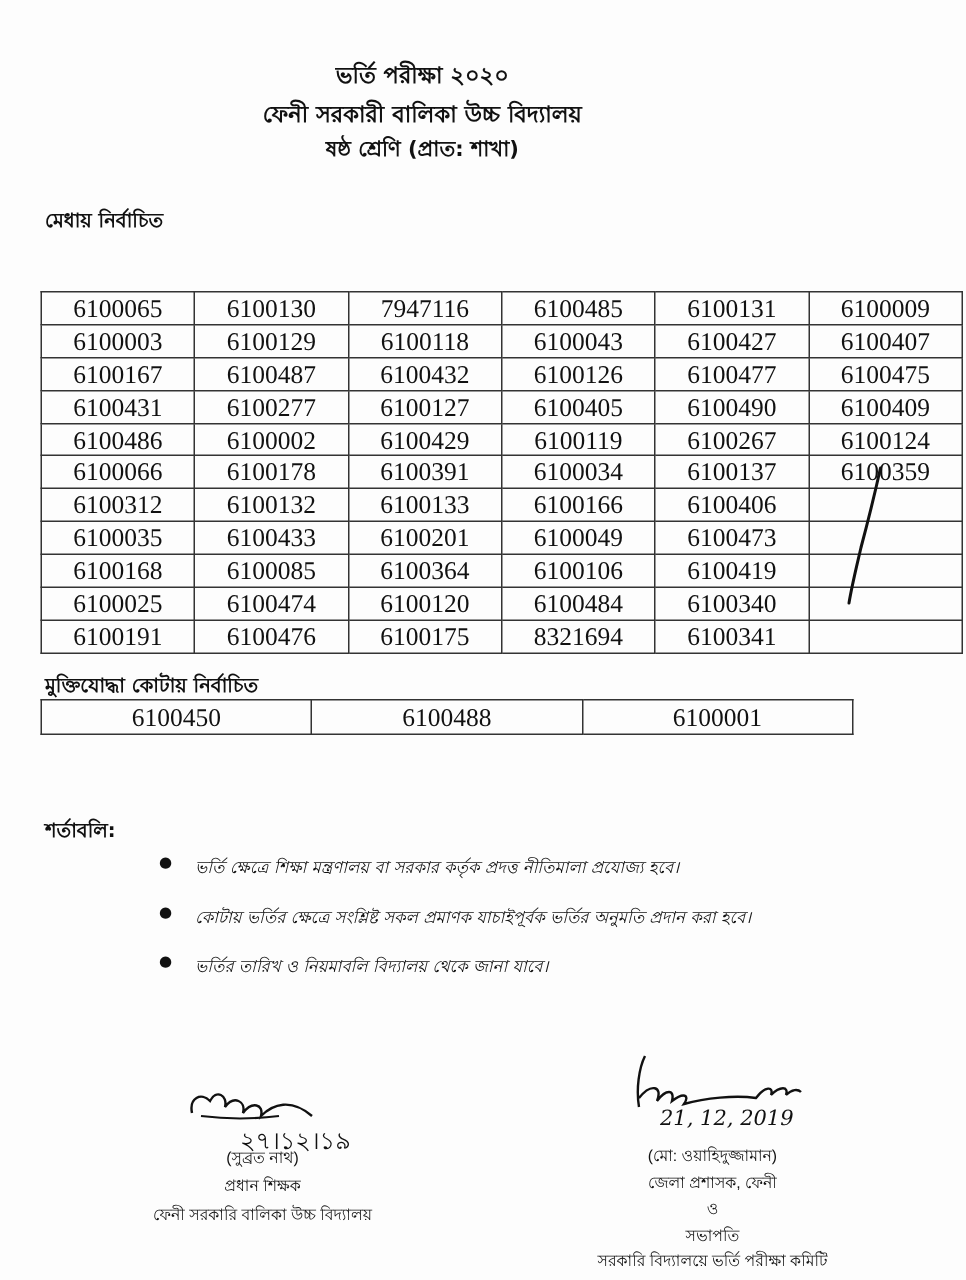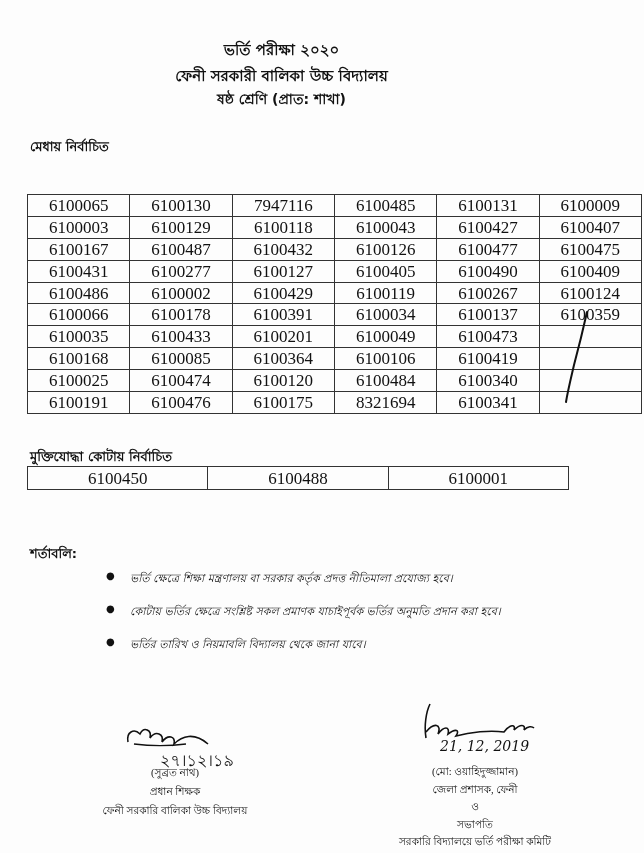--- a/index.html
+++ b/index.html
@@ -17,21 +17,21 @@
     border: 1.2px solid #333; text-align: center; font-size: 17px; padding: 0; height: 20.9px; line-height: 19px;
   }
   #merit-table { left: 27px; top: 194px; width: 615px; }
   #merit-table td { width: 99.8px; }
   #quota-table { left: 27px; top: 466px; width: 542px; }
   #quota-table td { width: 195px; height: 22px; }
   .strike { position: absolute; left: 0; top: 0; width: 644px; height: 853px; pointer-events: none; }
   .terms-list { position: absolute; left: 100px; top: 570px; margin: 0; padding: 0; list-style: none; font-family: "DejaVu Sans", sans-serif; font-style: italic; font-size: 11px; }
   .terms-list li { height: 33px; display: flex; align-items: flex-start; }
   .bullet { width: 14px; font-style: normal; font-size: 10px; margin-left: 6px; margin-right: 10px; }
-  .sig-block { position: absolute; text-align: center; font-family: Liberation Serif, serif; font-size: 10.5px; line-height: 19px; }
+  .sig-block { position: absolute; text-align: center; font-family: Liberation Sans, sans-serif; font-size: 10.5px; line-height: 19px; }
   #sig-left { left: 60px; top: 763px; width: 230px; }
   #sig-right { left: 350px; top: 763px; width: 250px; line-height: 17.5px; }
   .signature { position: absolute; }
 </style>
 </head>
 <body>
 
 <div class="header h1">ভর্তি পরীক্ষা ২০২০</div>
 <div class="header h2">ফেনী সরকারী বালিকা উচ্চ বিদ্যালয়</div>
 <div class="header h3">ষষ্ঠ শ্রেণি (প্রাত: শাখা)</div>
@@ -80,20 +80,28 @@
         <td>6100267</td>
         <td>6100124</td>
       </tr>
       <tr>
         <td>6100066</td>
         <td>6100178</td>
         <td>6100391</td>
         <td>6100034</td>
         <td>6100137</td>
         <td>6100359</td>
+      </tr>
+      <tr>
+        <td>6100312</td>
+        <td>6100132</td>
+        <td>6100133</td>
+        <td>6100166</td>
+        <td>6100406</td>
+        <td></td>
       </tr>
       <tr>
         <td>6100035</td>
         <td>6100433</td>
         <td>6100201</td>
         <td>6100049</td>
         <td>6100473</td>
         <td></td>
       </tr>
       <tr>

